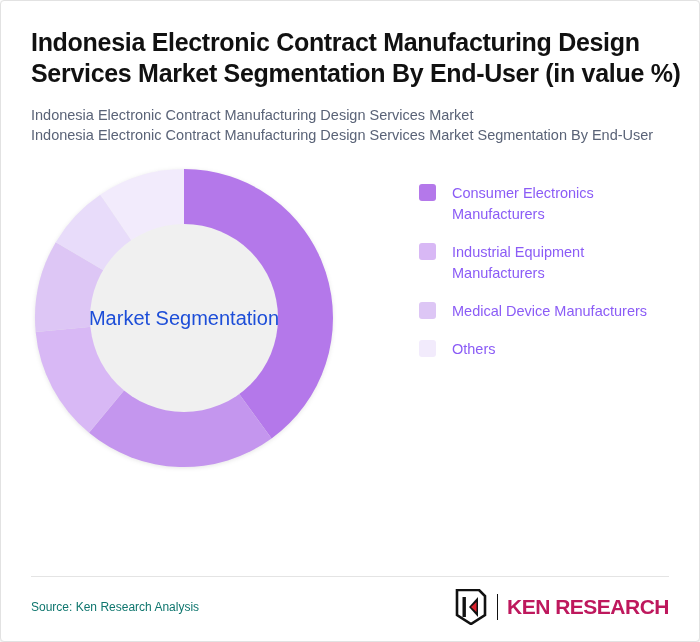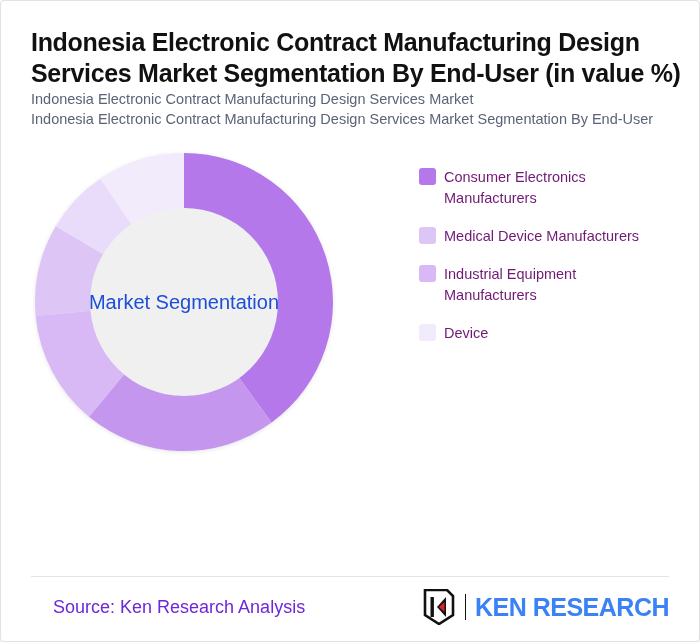--- a/index.html
+++ b/index.html
@@ -28,21 +28,21 @@
   }
   #chart-title {
     font-size: 25px;
     line-height: 31px;
     font-weight: bold;
     color: #111111;
     letter-spacing: -0.3px;
     margin: 0;
   }
   #subtitle-block {
-    margin-top: 0;
+    margin-top: 16px;
   }
   .subtitle-line {
     font-size: 14.5px;
     line-height: 20px;
     color: #5a6377;
     margin: 0;
   }
   #plot-area {
     position: relative;
     height: 345px;
@@ -86,57 +86,56 @@
     margin-bottom: 17px;
   }
   .legend-swatch {
     width: 17px;
     height: 17px;
     border-radius: 3px;
     flex: 0 0 17px;
     margin-top: 1px;
   }
   .legend-label {
-    margin-left: 8px;
+    margin-left: 16px;
     font-size: 14.5px;
     line-height: 21px;
-    color: #701a75;
+    color: #8b5cf6;
   }
   #footer-divider {
     position: absolute;
     left: 30px;
     right: 30px;
     bottom: 64px;
     height: 1px;
     background: #e4e4e4;
   }
   #footer {
     position: absolute;
     left: 30px;
     right: 30px;
     bottom: 16px;
     height: 36px;
     display: flex;
     align-items: center;
     justify-content: space-between;
   }
   #source-text {
-    font-size: 18px;
-    color: #6d28d9;
-    margin-left: 22px;
+    font-size: 12px;
+    color: #0f766e;
   }
   #brand-logo {
     display: flex;
     align-items: center;
   }
   #brand-name {
-    font-size: 25px;
+    font-size: 21px;
     font-weight: bold;
     letter-spacing: -0.5px;
-    color: #3b82f6;
+    color: #be185d;
     margin-left: 9px;
     white-space: nowrap;
   }
 </style>
 </head>
 <body>
 
 <div id="card">
 
   <div id="header">
@@ -163,30 +162,30 @@
       </svg>
       <div id="center-label">Market Segmentation</div>
     </div>
 
     <div id="legend">
         <div class="legend-item">
           <span class="legend-swatch" style="background: rgb(180, 120, 234);"></span>
           <span class="legend-label">Consumer Electronics Manufacturers</span>
         </div>
         <div class="legend-item">
+          <span class="legend-swatch" style="background: rgb(216, 184, 245);"></span>
+          <span class="legend-label">Industrial Equipment Manufacturers</span>
+        </div>
+        <div class="legend-item">
           <span class="legend-swatch" style="background: rgb(221, 198, 245);"></span>
           <span class="legend-label">Medical Device Manufacturers</span>
         </div>
         <div class="legend-item">
-          <span class="legend-swatch" style="background: rgb(216, 184, 245);"></span>
-          <span class="legend-label">Industrial Equipment Manufacturers</span>
-        </div>
-        <div class="legend-item">
           <span class="legend-swatch" style="background: rgb(242, 235, 252);"></span>
-          <span class="legend-label">Device</span>
+          <span class="legend-label">Others</span>
         </div>
       </div>
 
   </div>
 
   <div id="footer-divider"></div>
 
   <div id="footer">
     <div id="source-text">Source: Ken Research Analysis</div>
     <div id="brand-logo">

